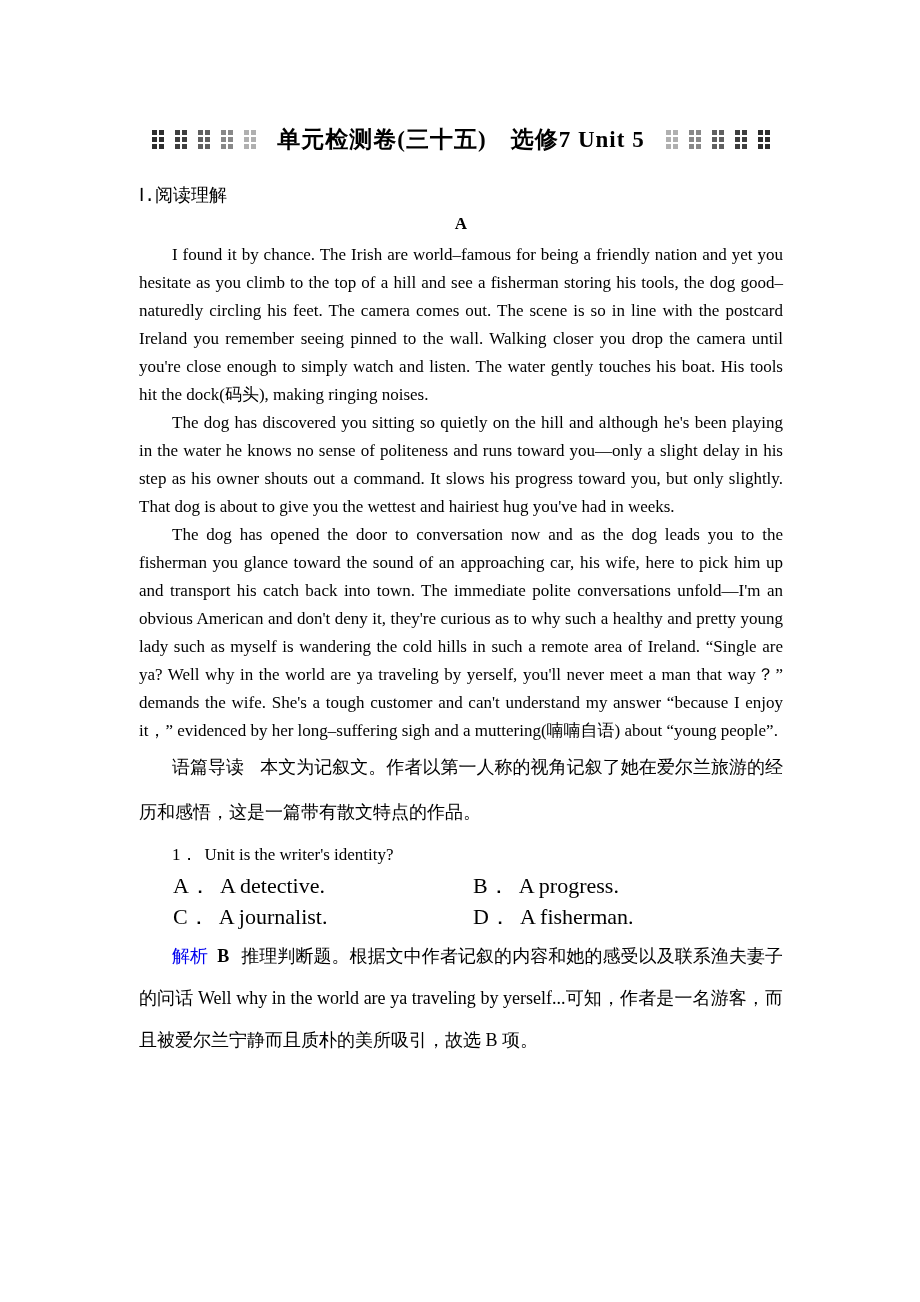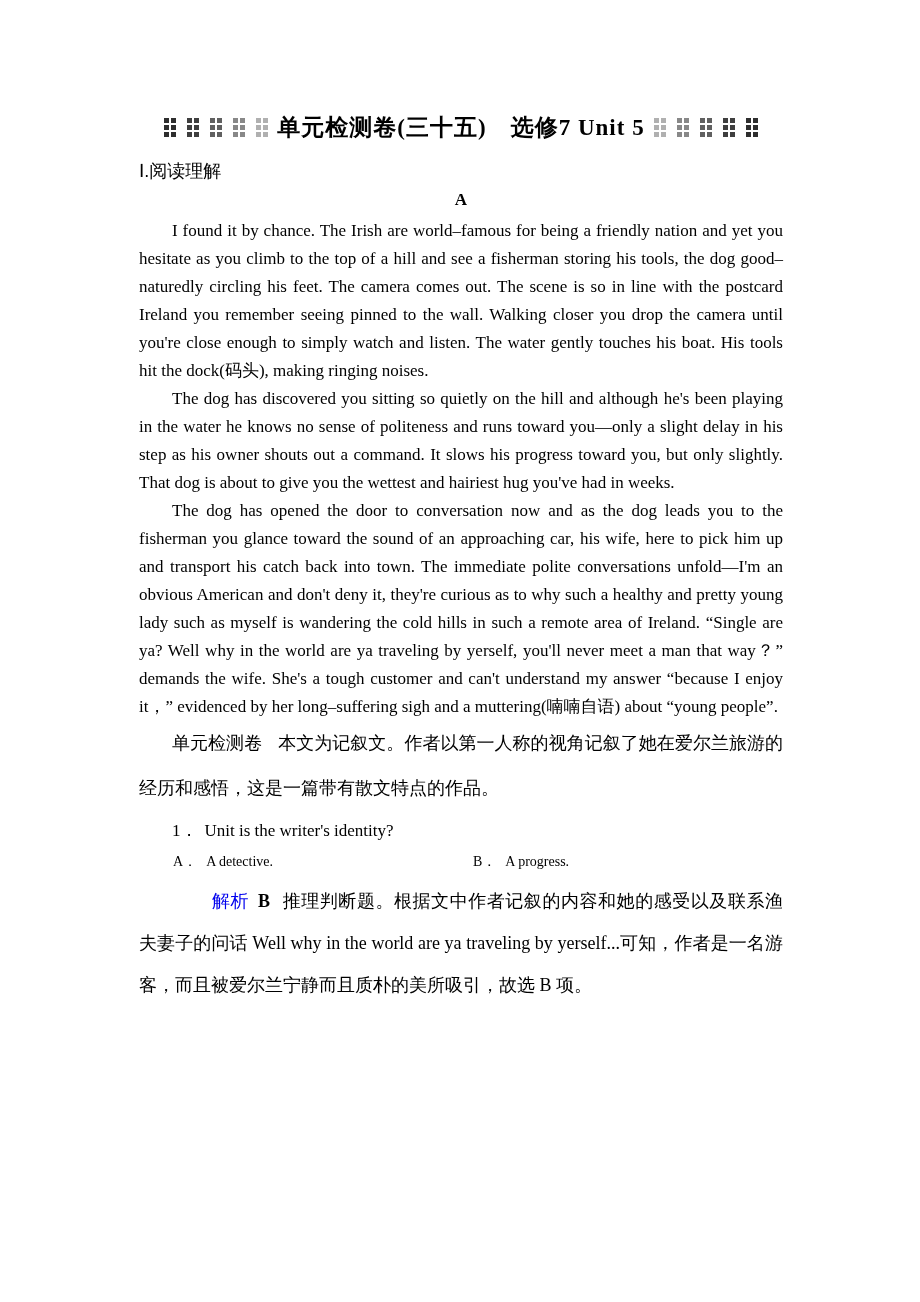--- a/index.html
+++ b/index.html
@@ -9,34 +9,34 @@
     box-sizing:border-box;
     padding:112px 137px 0 139px;
     background:#ffffff;
     color:#000000;
     font-family:"Liberation Serif","DejaVu Serif",serif;
     overflow:hidden;
   }
   
   .title-row{display:flex;justify-content:center;align-items:center;}
   .doc-title{
-    margin:0;
+    margin:12px;
     font-size:23px;
     font-weight:bold;
     white-space:nowrap;
     letter-spacing:1px;
     font-family:"Liberation Serif","DejaVu Serif",serif;
   }
   .ornament{display:flex;gap:11px;margin:0 9px;align-items:center;}
   .orn-cluster{display:grid;grid-template-columns:repeat(2,5px);grid-auto-rows:5px;gap:2px;}
   .orn-sq{width:5px;height:5px;}
   
   .section-header{
     margin-top:16px;
-    font-family:Liberation Sans, sans-serif;
+    font-family:Liberation Mono, monospace;
     font-size:18px;
   }
   .passage-label{
     text-align:center;
     font-size:17px;font-weight:bold;
     margin-top:7px;margin-bottom:7px;
   }
   
   p.body{
     margin:0;
@@ -57,21 +57,21 @@
   .stem{
     margin:4px 0 0 0;
     font-size:17px;line-height:31px;
     padding-left:33px;
   }
   .stem .q-number{margin-right:7px;}
   .options{
     display:grid;
     grid-template-columns:300px auto;
     padding-left:34px;
-    font-size:14px;line-height:31px;
+    font-size:22px;line-height:31px;
   }
   .option .opt-key{margin-right:9px;}
   
   .analysis{
     margin:3px 0 0 0;
     font-size:18px;line-height:42px;
     text-align:justify;
     text-indent:33px;
     font-family:"Liberation Serif","DejaVu Serif",serif;
   }
@@ -173,27 +173,29 @@
   </div>
 
   <div class="section-header">Ⅰ.阅读理解</div>
 
   <div class="passage-label">A</div>
 
   <p class="body">I found it by chance. The Irish are world–famous for being a friendly nation and yet you hesitate as you climb to the top of a hill and see a fisherman storing his tools, the dog good–naturedly circling his feet. The camera comes out. The scene is so in line with the postcard Ireland you remember seeing pinned to the wall. Walking closer you drop the camera until you're close enough to simply watch and listen. The water gently touches his boat. His tools hit the dock(码头), making ringing noises.</p>
   <p class="body">The dog has discovered you sitting so quietly on the hill and although he's been playing in the water he knows no sense of politeness and runs toward you—only a slight delay in his step as his owner shouts out a command. It slows his progress toward you, but only slightly. That dog is about to give you the wettest and hairiest hug you've had in weeks.</p>
   <p class="body">The dog has opened the door to conversation now and as the dog leads you to the fisherman you glance toward the sound of an approaching car, his wife, here to pick him up and transport his catch back into town. The immediate polite conversations unfold—I'm an obvious American and don't deny it, they're curious as to why such a healthy and pretty young lady such as myself is wandering the cold hills in such a remote area of Ireland. “Single are ya? Well why in the world are ya traveling by yerself, you'll never meet a man that way？” demands the wife. She's a tough customer and can't understand my answer “because I enjoy it，” evidenced by her long–suffering sigh and a muttering(喃喃自语) about “young people”.</p>
 
-  <p class="guide"><span class="guide-label">单元检测卷</span><span>本文为记叙文。作者以第一人称的视角记叙了她在爱尔兰旅游的经历和感悟，这是一篇带有散文特点的作品。</span></p>
+  <p class="guide"><span class="guide-label">语篇导读</span><span>本文为记叙文。作者以第一人称的视角记叙了她在爱尔兰旅游的经历和感悟，这是一篇带有散文特点的作品。</span></p>
 
   <div>
     <p class="stem"><span class="q-number">1．</span><span>Unit is the writer's identity?</span></p>
 
     <div class="options">
       <div class="option"><span class="opt-key">A．</span><span>A detective.</span></div>
       <div class="option"><span class="opt-key">B．</span><span>A progress.</span></div>
+      <div class="option"><span class="opt-key">C．</span><span>A journalist.</span></div>
+      <div class="option"><span class="opt-key">D．</span><span>A fisherman.</span></div>
     </div>
 
-    <p class="analysis"><span class="analysis-label" style="color: rgb(0, 0, 238); margin-left: 40px;">解析</span><span class="analysis-answer">B</span><span>推理判断题。根据文中作者记叙的内容和她的感受以及联系渔夫妻子的问话 Well why in the world are ya traveling by yerself...可知，作者是一名游客，而且被爱尔兰宁静而且质朴的美所吸引，故选 B 项。</span></p>
+    <p class="analysis"><span class="analysis-label" style="color: rgb(0, 0, 238);">解析</span><span class="analysis-answer">B</span><span>推理判断题。根据文中作者记叙的内容和她的感受以及联系渔夫妻子的问话 Well why in the world are ya traveling by yerself...可知，作者是一名游客，而且被爱尔兰宁静而且质朴的美所吸引，故选 B 项。</span></p>
   </div>
 
 
 </div>
 
 </body></html>

